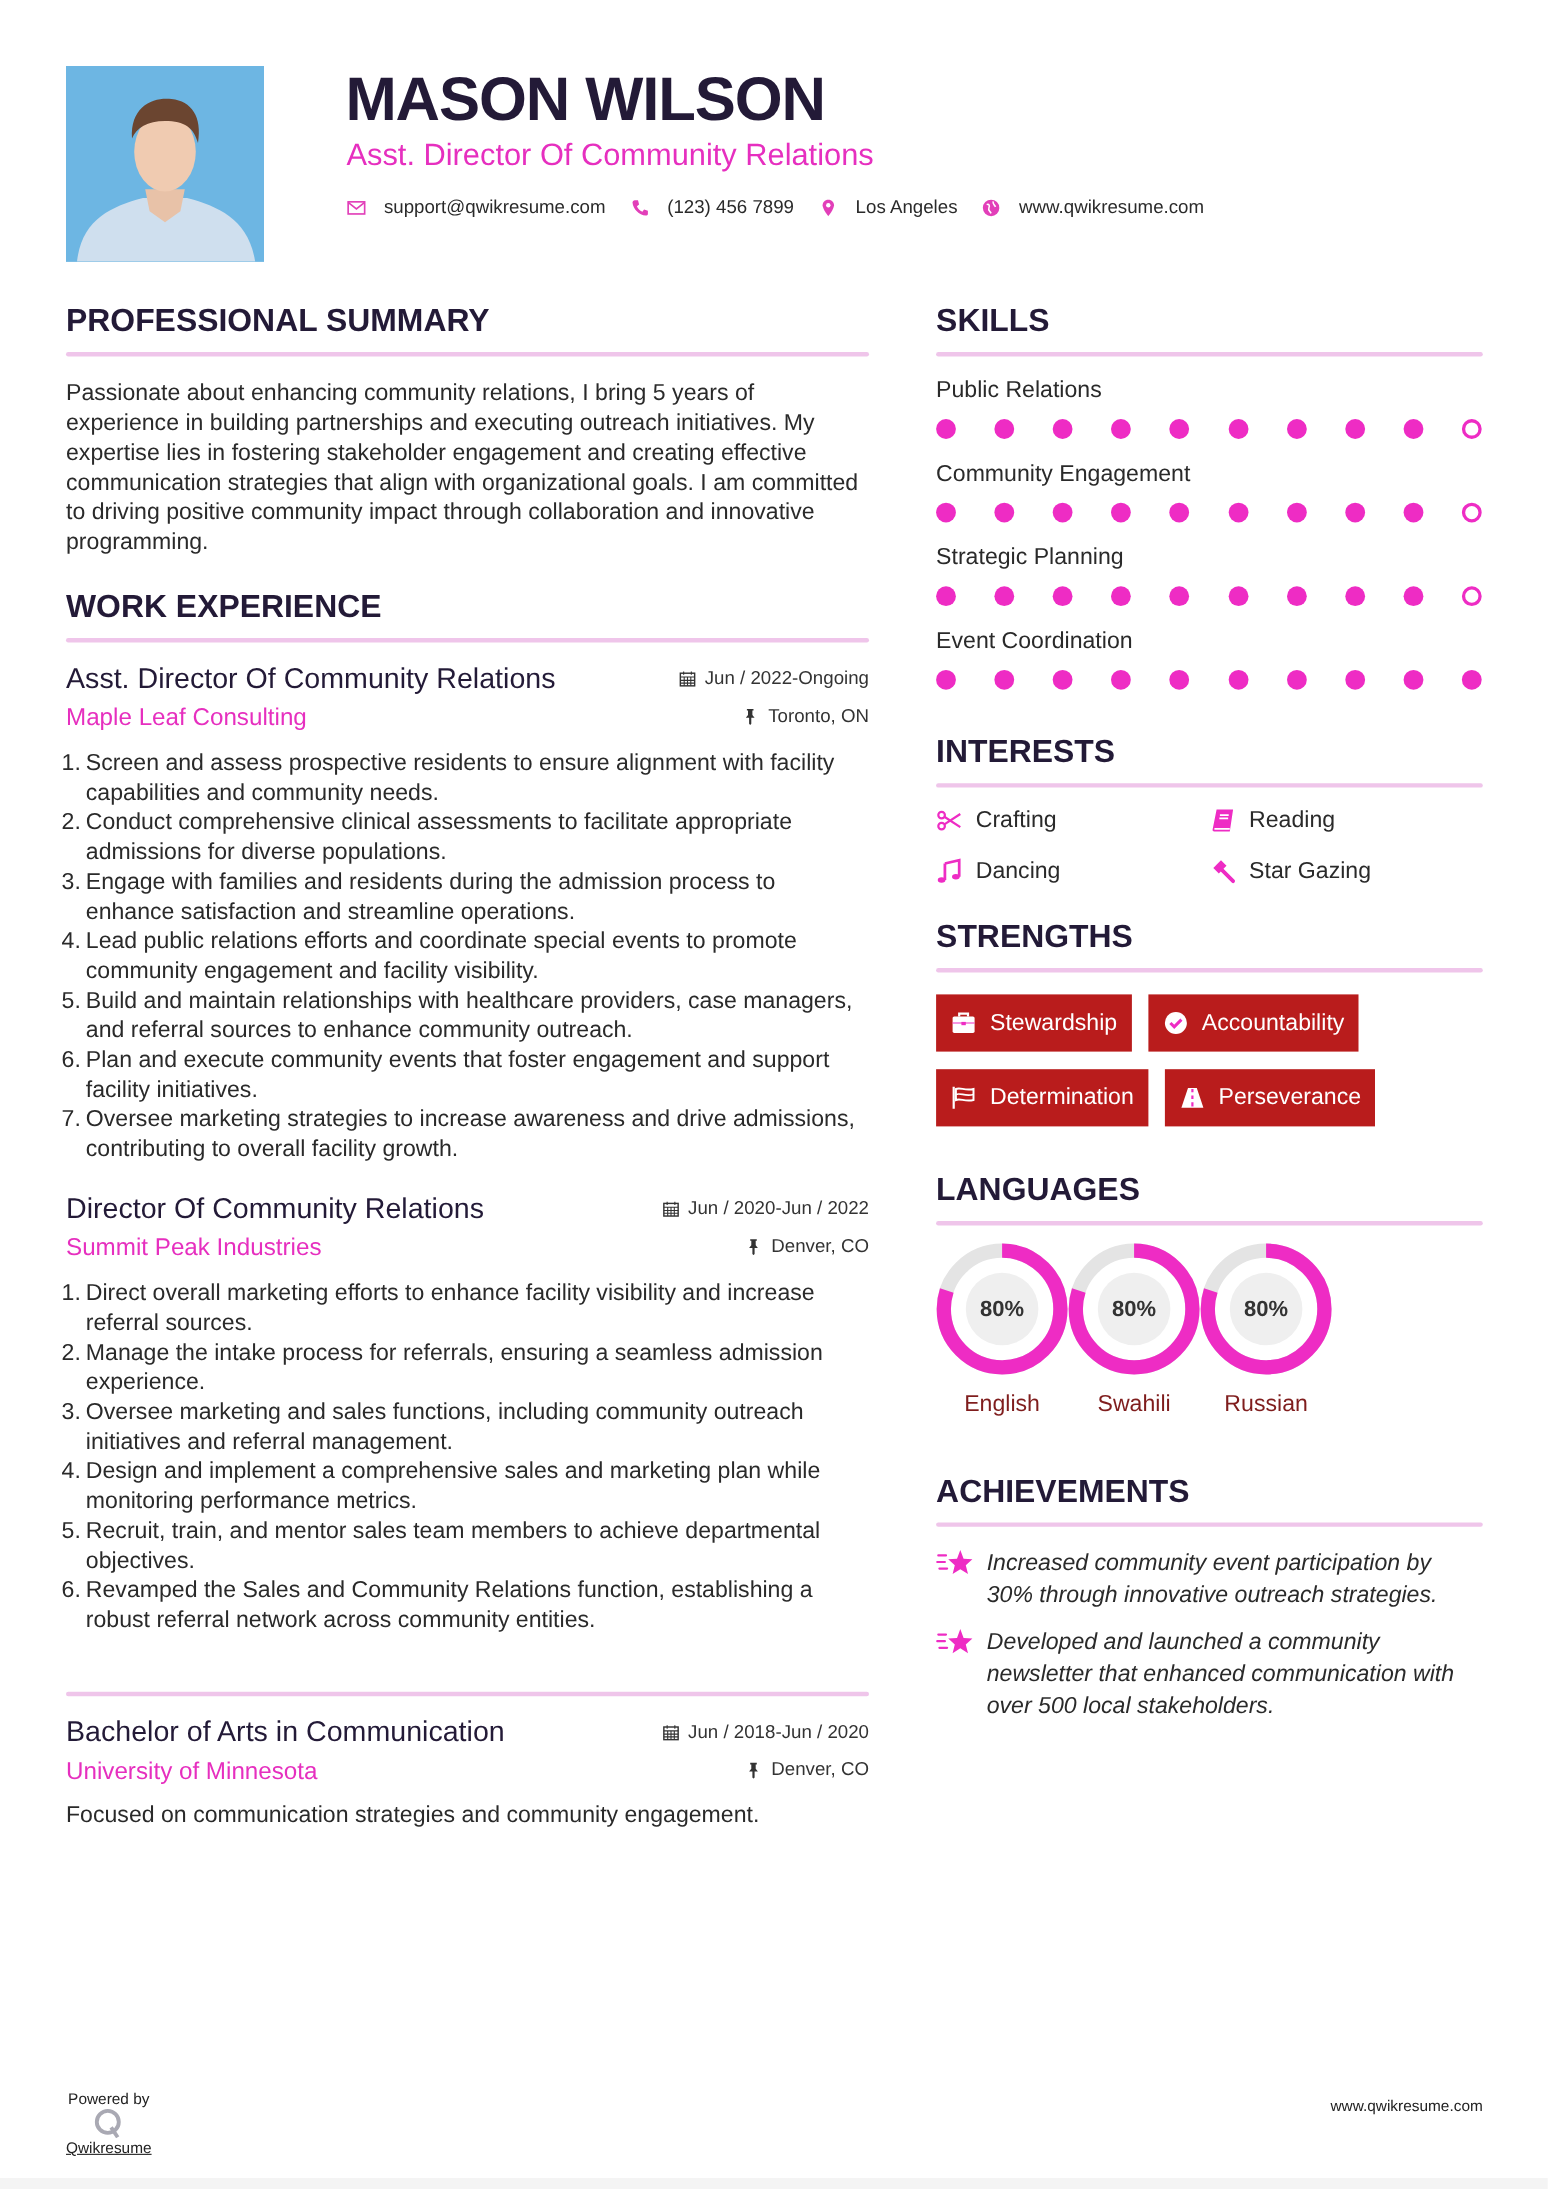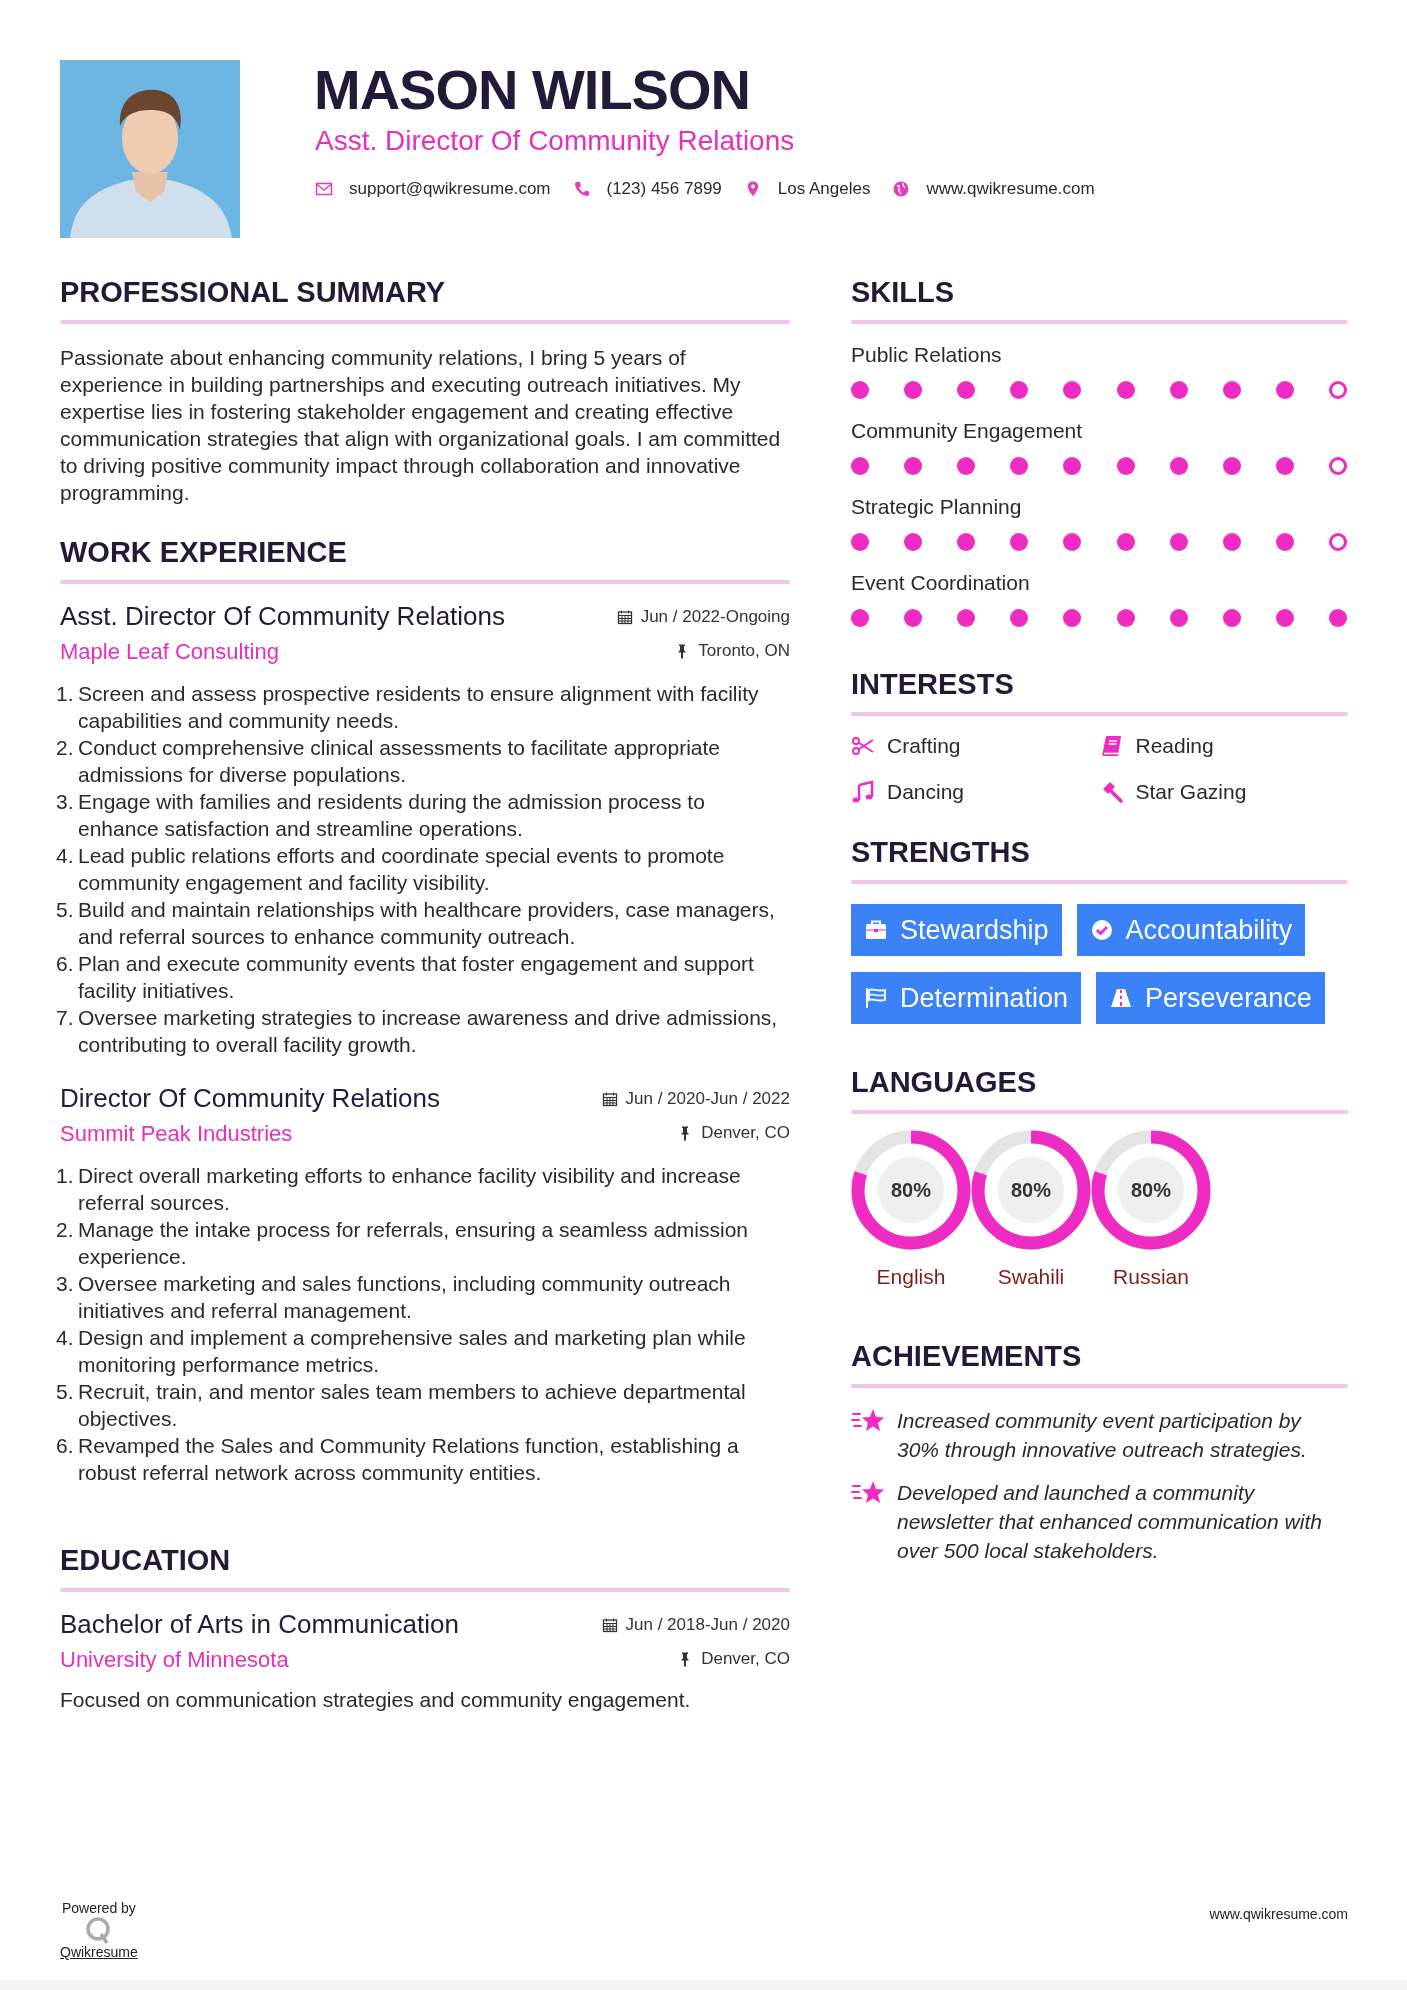--- a/index.html
+++ b/index.html
@@ -37,21 +37,21 @@
   .skill-label { font-size: 21px; line-height: 30px; color: #2a2a2a; }
   .dots { display: flex; justify-content: space-between; height: 40px; align-items: center; padding-right: 1px; }
   .dot { width: 18px; height: 18px; border-radius: 50%; background: #ee2cc4; }
   .dot.empty { background: #ffffff; border: 3px solid #ee2cc4; }
 
   .interests { display: grid; grid-template-columns: 1fr 1fr; row-gap: 10px; margin-bottom: 16px; }
   .interest { display: flex; align-items: center; font-size: 21px; line-height: 36px; color: #2a2a2a; }
   .interest svg { width: 24px; height: 24px; margin-right: 12px; }
 
   .badges { display: flex; flex-wrap: wrap; gap: 16px 15px; width: 497px; margin-bottom: 36px; }
-  .badge { background: #3b82f6; color: #ffffff; height: 52px; padding: 0 13px; display: flex; align-items: center; font-size: 27px; }
+  .badge { background: #b91c1c; color: #ffffff; height: 52px; padding: 0 13px; display: flex; align-items: center; font-size: 21px; }
   .badge svg { width: 24px; height: 24px; margin-right: 12px; }
 
   .langs { display: flex; margin-bottom: 42px; }
   .lang { width: 120px; display: flex; flex-direction: column; align-items: center; }
   .ring { width: 120px; height: 120px; position: relative; }
   .ring svg { width: 120px; height: 120px; }
   .ring .pct { position: absolute; left: 0; top: 0; width: 120px; height: 120px; display: flex; align-items: center; justify-content: center; font-size: 20px; font-weight: bold; color: #333; }
   .lang-label { font-size: 21px; line-height: 30px; margin-top: 12px; color: #7f1d1d; }
 
   .ach { display: flex; margin-bottom: 14px; font-style: italic; }
@@ -187,21 +187,20 @@
           <li><span class="num">2.</span><span>Manage the intake process for referrals, ensuring a seamless admission experience.</span></li>
           <li><span class="num">3.</span><span>Oversee marketing and sales functions, including community outreach initiatives and referral management.</span></li>
           <li><span class="num">4.</span><span>Design and implement a comprehensive sales and marketing plan while monitoring performance metrics.</span></li>
           <li><span class="num">5.</span><span>Recruit, train, and mentor sales team members to achieve departmental objectives.</span></li>
           <li><span class="num">6.</span><span>Revamped the Sales and Community Relations function, establishing a robust referral network across community entities.</span></li>
         </ol>
       </div>
     </section>
 
     <section style="margin-top:52px;">
-      <div class="sec-h">EDUCATION</div>
       <div class="sec-line" style="margin-bottom:14px;"></div>
       <div class="job-row">
         <div class="job-title">Bachelor of Arts in Communication</div>
         <div class="job-meta">
           <svg viewBox="0 0 16 16">
               <rect x="1.5" y="3" width="13" height="11.5" fill="none" stroke="#333" stroke-width="1.3"></rect>
               <path d="M1.5 6.5 H14.5 M4.5 1.5 V4.5 M11.5 1.5 V4.5 M5 6.5 V14.5 M8 6.5 V14.5 M11 6.5 V14.5 M1.5 9.5 H14.5 M1.5 12 H14.5" stroke="#333" stroke-width="1"></path>
             </svg>
           <span>Jun / 2018-Jun / 2020</span>
         </div>

